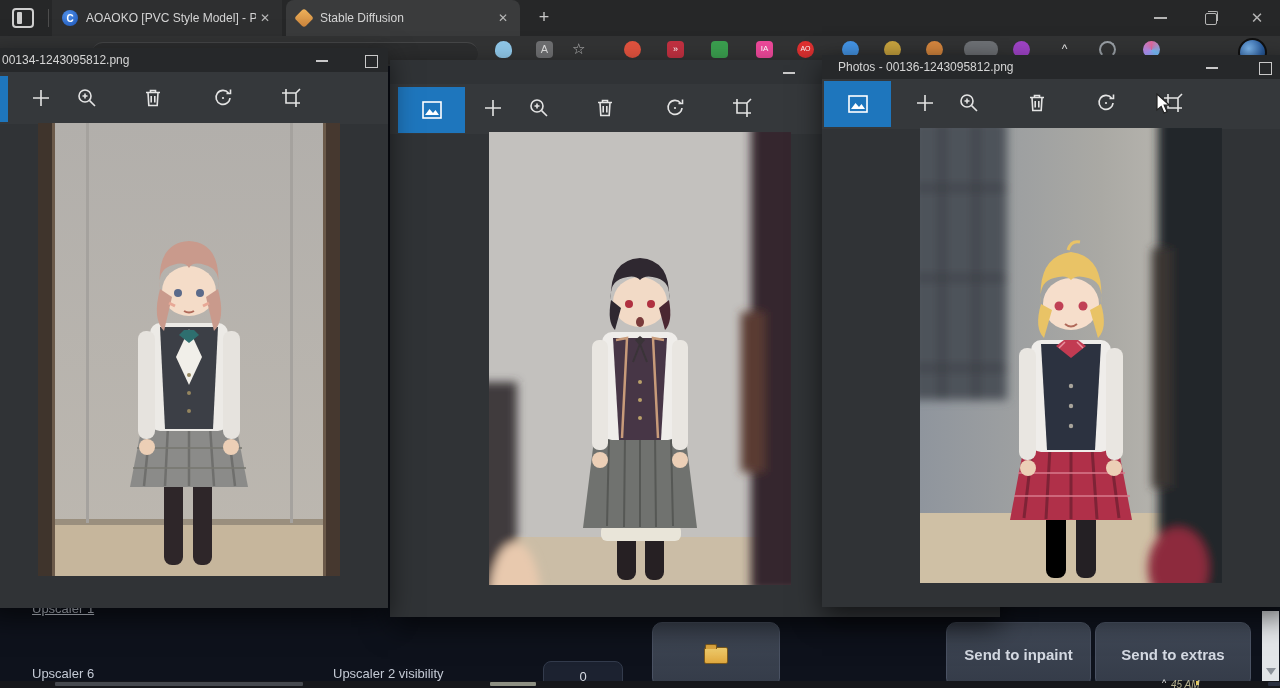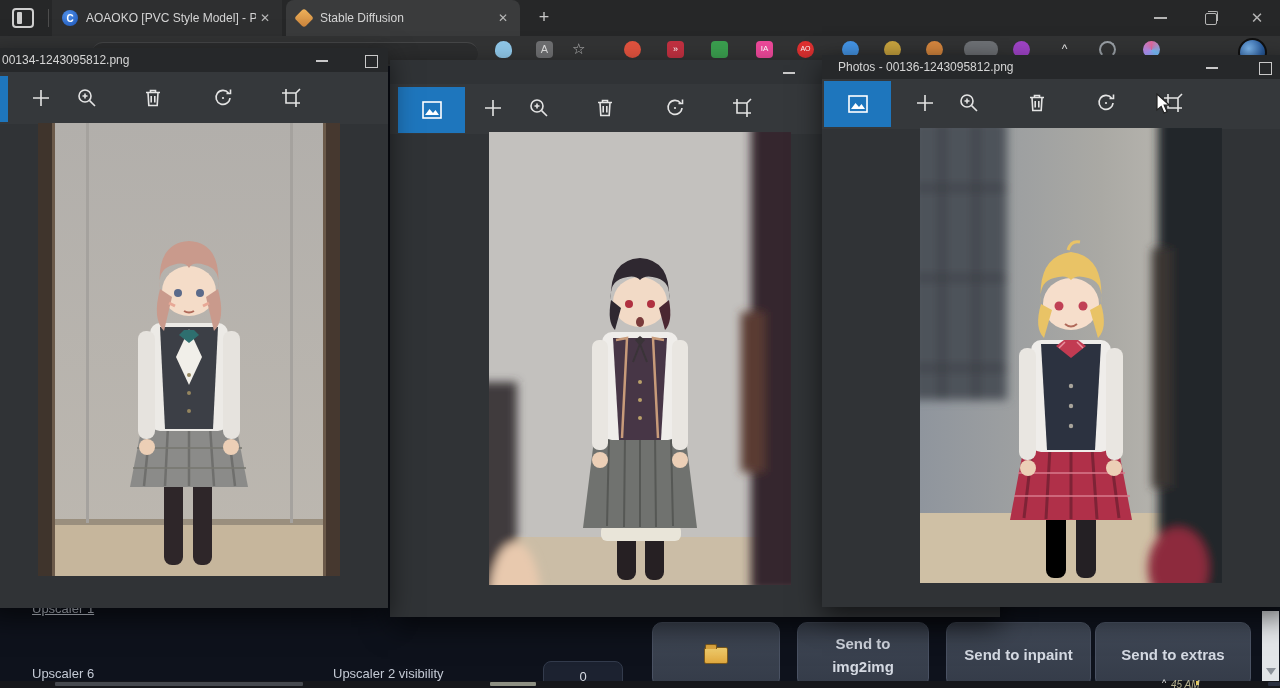--- a/index.html
+++ b/index.html
@@ -117,21 +117,20 @@
 
   <div class="abs sdpage"></div>
   <div class="abs sdlabel" style="left:32px;top:601px;text-decoration:underline;">Upscaler 1</div>
   <div class="abs sdlabel" style="left:32px;top:666px;">Upscaler 6</div>
   <div class="abs sdlabel" style="left:333px;top:666px;">Upscaler 2 visibility</div>
   <div class="abs numinput">0</div>
 
   <div class="abs sdbtn folderbtn">
     <div class="folder-shape"></div>
   </div>
-  <div class="abs sdbtn" style="left:797px;width:132px;">Send to img2img</div>
   <div class="abs sdbtn" style="left:946px;width:145px;">Send to inpaint</div>
   <div class="abs sdbtn" style="left:1095px;width:156px;">Send to extras</div>
 
   <div class="abs scrollbar"></div>
   <div class="abs scroll-arrow"></div>
 
   <div class="pwin" style="left:390px;top:60px;width:610px;height:557px;z-index:10;">
     <div class="pmin" style="right:195px;"></div>
     <div class="ptoolbar"></div>
     <div class="viewbtn" style="left:8px;top:27px;">

